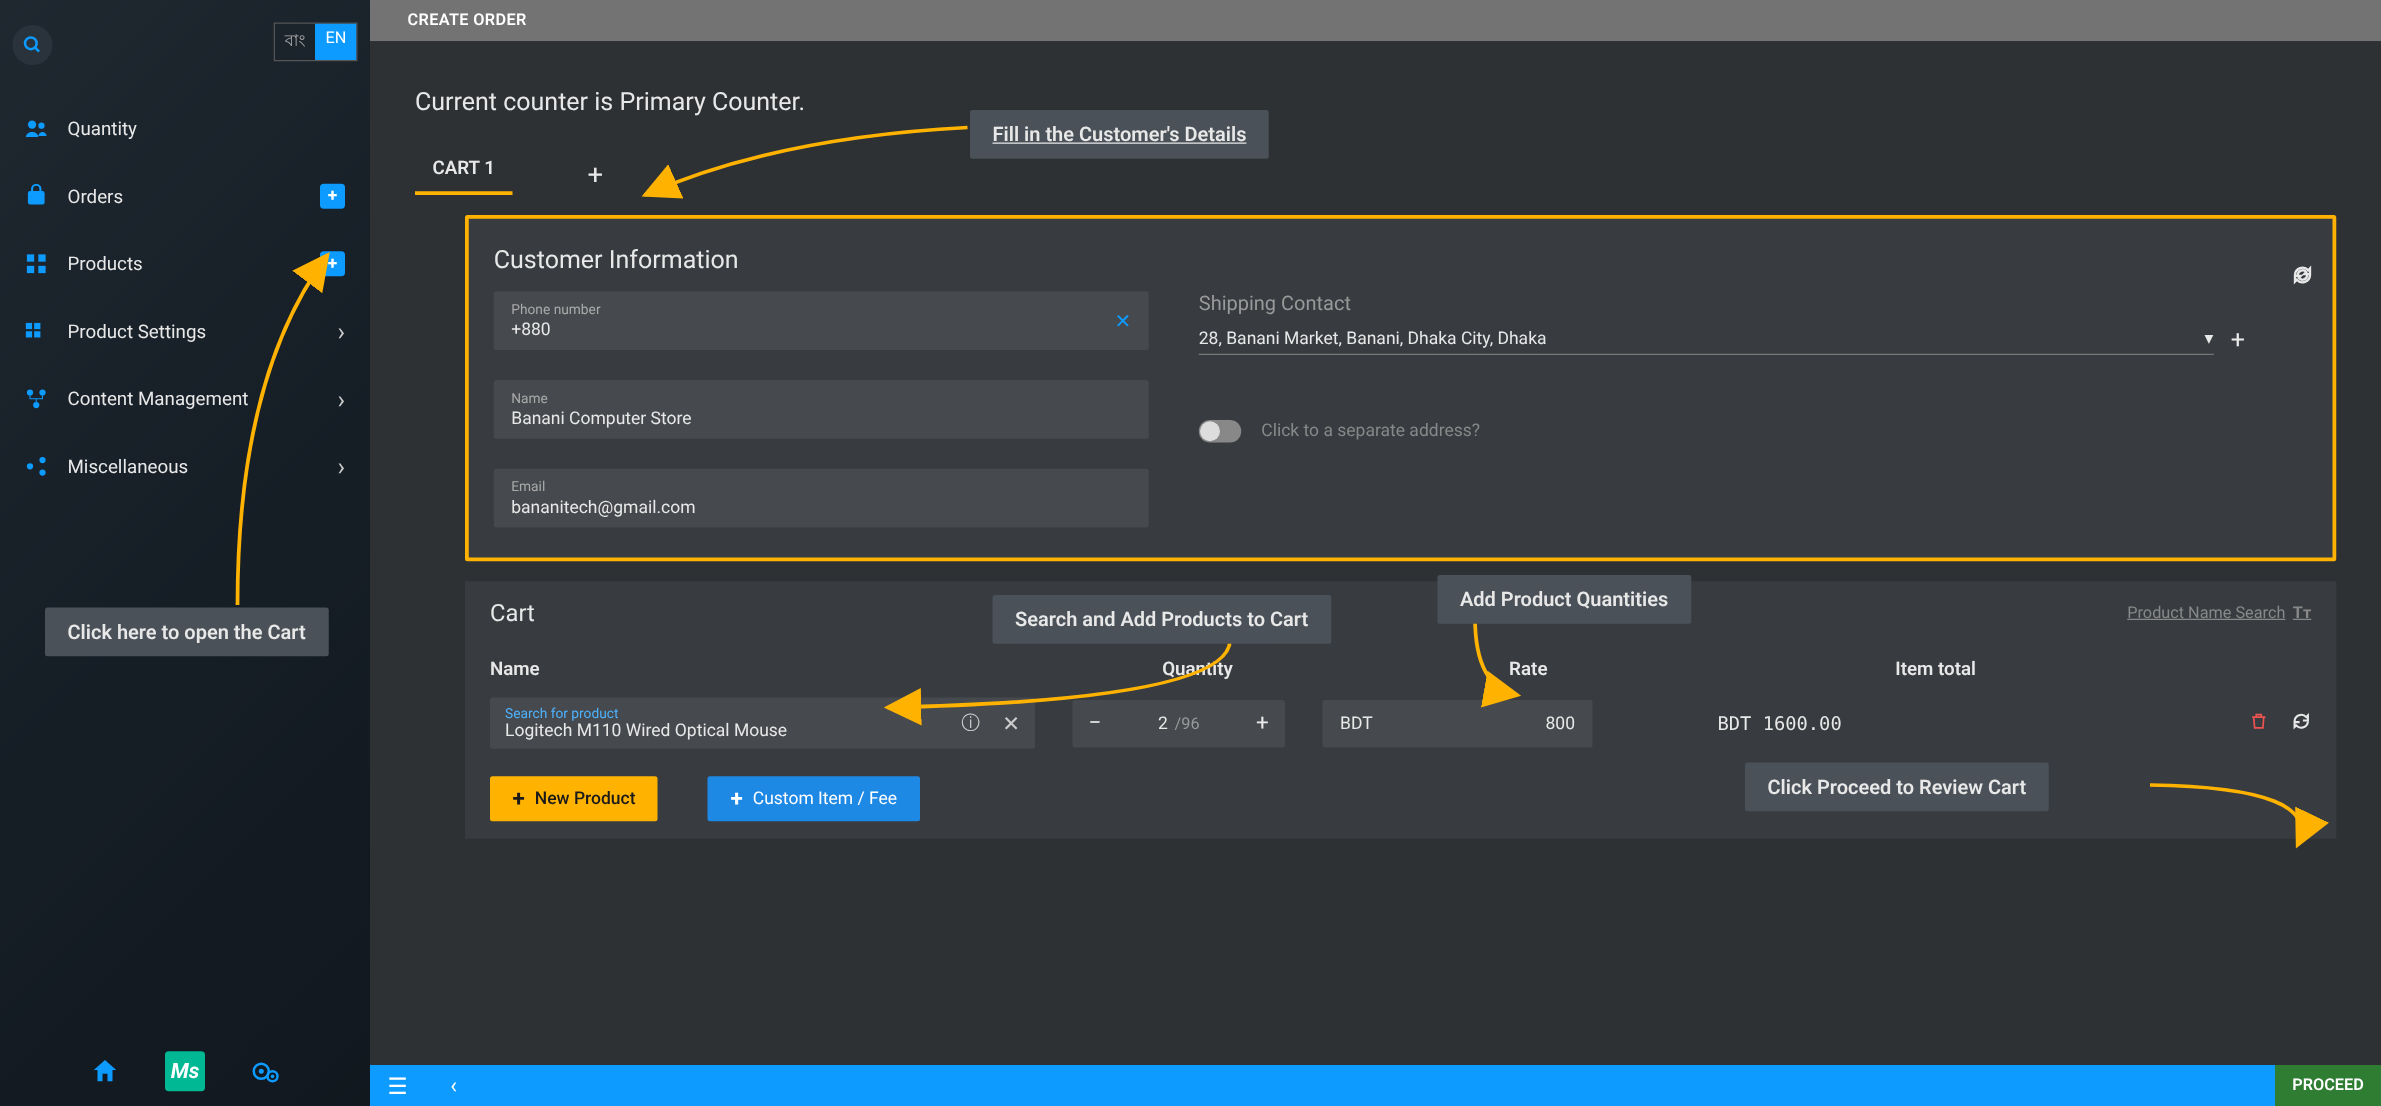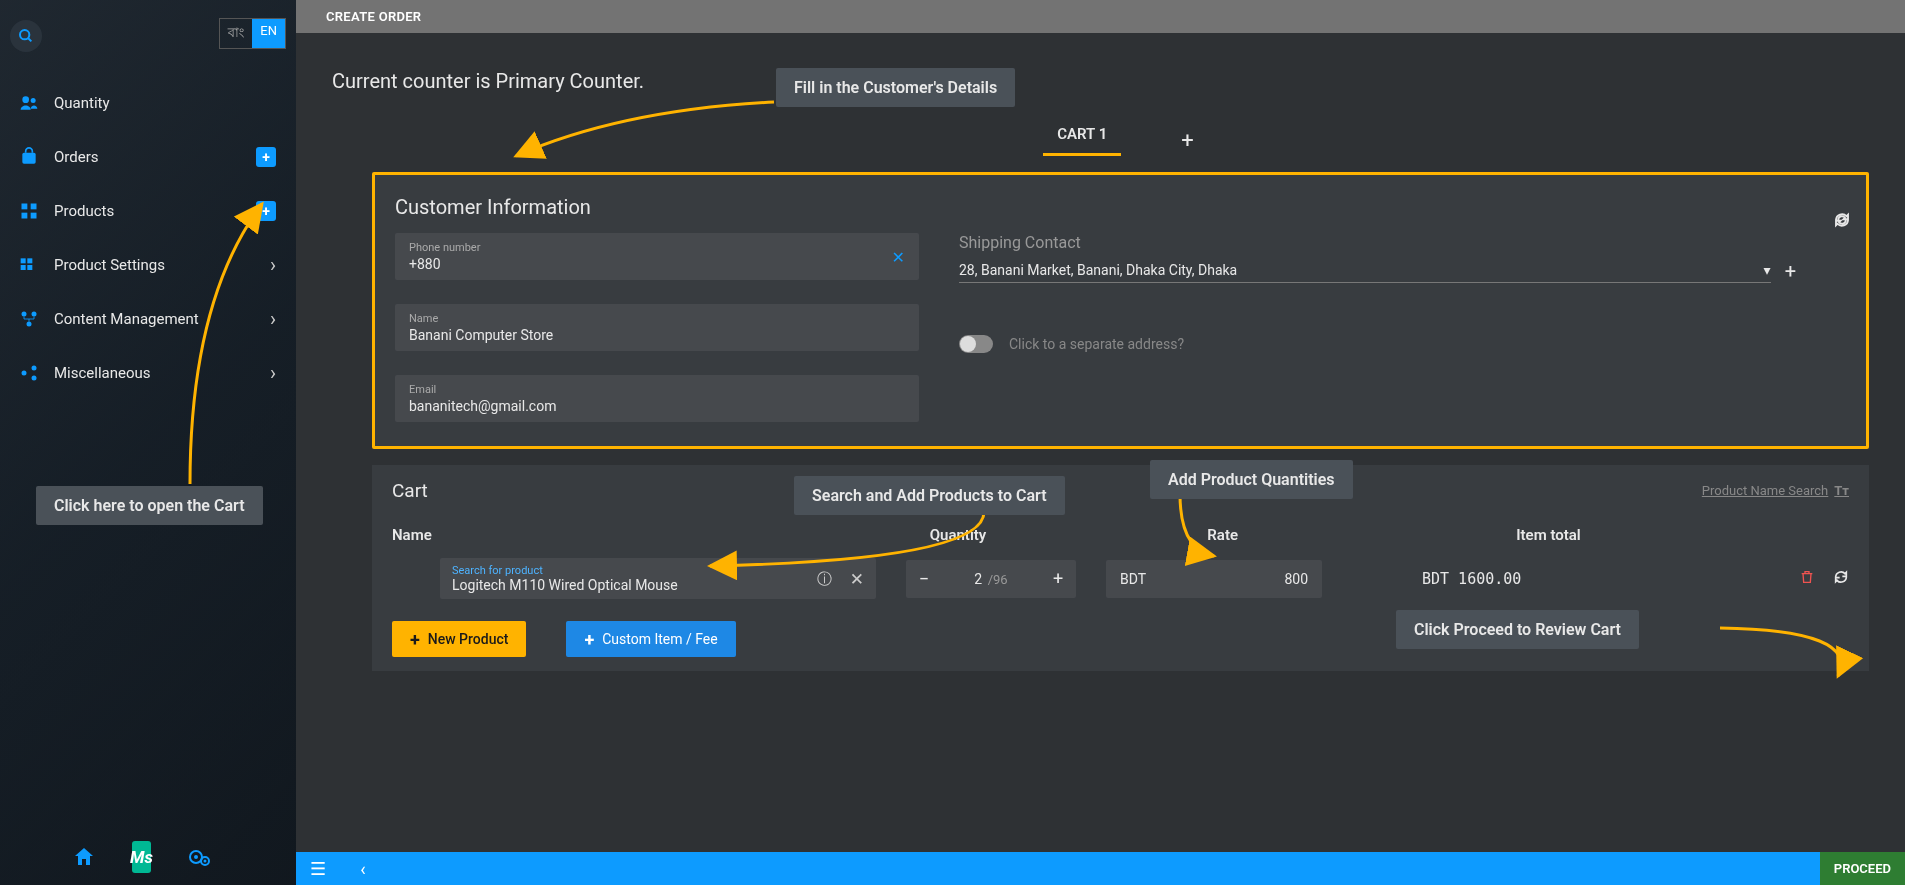--- a/index.html
+++ b/index.html
@@ -13,29 +13,29 @@
 .lang-toggle .active { background:#0d9bff; color:#fff; }
 
 .nav-list { position: absolute; top: 76px; left: 0; right: 0; }
 .nav-item { display:flex; align-items:center; height: 54px; padding: 0 18px; color: #e8e8e8; font-size: 15px; cursor:pointer; position:relative; }
 .nav-icon { width: 22px; height: 22px; margin-right: 14px; display:flex; align-items:center; justify-content:center; }
 .nav-item .chev { position:absolute; right:20px; color:#ccc; font-size:20px;}
 .nav-item .plus-badge { position:absolute; right:20px; width:20px; height:20px; background:#0d9bff; border-radius:3px; display:flex; align-items:center; justify-content:center; color:#fff; font-size:14px; font-weight:bold;}
 
 .bottom-icons { position:absolute; bottom: 12px; left: 70px; display:flex; gap: 34px; align-items:center;}
 .bot-icon { width:28px; height:28px; display:flex; align-items:center; justify-content:center; cursor:pointer;}
-.ms-icon { width:19px; height:32px; background:#00b894; border-radius:3px; color:#fff; font-weight:bold; font-style:italic; display:flex; align-items:center; justify-content:center; font-size:17px;}
+.ms-icon { width:32px; height:32px; background:#00b894; border-radius:3px; color:#fff; font-weight:bold; font-style:italic; display:flex; align-items:center; justify-content:center; font-size:17px;}
 
 
 .main { position:absolute; left: 296px; top: 0; right:0; bottom:0; }
 .topbar { height: 33px; background:#737373; display:flex; align-items:center; padding-left: 30px; color:#fff; font-size:13px; font-weight:600; letter-spacing:.3px;}
 .content { position:absolute; left:0; top:33px; right:0; bottom:33px; background:#2e3134; padding: 0; overflow:hidden; }
 
 .counter-line { color:#e8e8e8; font-size: 20px; padding: 36px 0 0 36px; }
-.tabs-row { display:flex; align-items:center; gap: 60px; margin: 32px 0 0 36px; position:relative;justify-content:center;}
+.tabs-row { display:flex; align-items:center; gap: 60px; margin: 32px 0 0 36px; position:relative;}
 .tab { padding: 0 14px 10px; color:#e8e8e8; font-size: 15px; font-weight:600; border-bottom: 3px solid #ffb300; }
 .tab-add { color:#e8e8e8; font-size:22px; cursor:pointer;}
 .cust-card-wrapper { margin: 16px 36px 0 76px; padding: 3px; background: #ffb300; border-radius: 2px; }
 .cust-card { background:#383c40; border-radius:0; padding: 20px 70px 24px 20px; }
 .cust-title { color:#e8e8e8; font-size: 20px; font-weight: 400; margin-bottom: 14px;}
 .cust-grid { display:flex; gap: 40px;}
 .cust-left { flex: 0 0 524px; display:flex; flex-direction:column; gap: 24px;}
 .field { background:#46494d; border-radius:2px; padding: 8px 14px; position:relative;}
 .field-label { color:#aaa; font-size:11px; }
 .field-value { color:#e8e8e8; font-size:14px; margin-top:2px;}
@@ -60,21 +60,21 @@
 .cart-title { color:#e8e8e8; font-size:19px;}
 .prod-search-toggle { color:#888; font-size:13px; display:flex; align-items:center; gap:6px; cursor:pointer;text-decoration:underline;}
 .cart-headers { display:flex; color:#e8e8e8; font-size:15px; font-weight:600; margin-top: 24px;}
 .col-name   { flex: 0 0 466px;}
 .col-qty    { flex: 0 0 200px; text-align:center;}
 .col-rate   { flex: 0 0 240px; text-align:right; padding-right: 60px;}
 .col-total  { flex: 1; text-align:center; padding-left: 40px;}
 .col-actions{ flex: 0 0 90px;}
 
 .cart-row { display:flex; align-items:center; margin-top: 14px;}
-.prod-field { flex:0 0 436px; background:#46494d; border-radius:2px; padding: 6px 12px; position:relative; margin-right:30px;margin-left:48px;}
+.prod-field { flex:0 0 436px; background:#46494d; border-radius:2px; padding: 6px 12px; position:relative; margin-right:30px;}
 .prod-field .pf-label { color:#4db3ff; font-size:11px;}
 .prod-field .pf-value { color:#e8e8e8; font-size:14px;}
 .prod-field .pf-help  { position:absolute; right:44px; top:50%; transform:translateY(-50%); color:#ccc; font-size:15px;}
 .prod-field .pf-clear { position:absolute; right:12px; top:50%; transform:translateY(-50%); color:#ccc; font-size:17px; cursor:pointer;}
 
 .qty-box { flex:0 0 170px; display:flex; align-items:center; background:#46494d; border-radius:2px; height:38px; margin-right:30px;}
 .qty-btn { width:36px; text-align:center; color:#e8e8e8; font-size:18px; cursor:pointer;}
 .qty-val { flex:1; text-align:center; color:#e8e8e8; font-size:14px;}
 .qty-max { color:#999; font-size:13px; margin-left:2px;}
 
@@ -323,21 +323,21 @@
   <div class="bottombar">
     <div class="bb-left">
       <span class="bb-icon">☰</span>
       <span class="bb-icon">‹</span>
     </div>
     <button class="proceed-btn">PROCEED</button>
   </div>
 </div>
 
 <div class="callout" style="left:36px; top:486px;">Click here to open the Cart</div>
-<div class="callout" style="left:776px; top:68px;">Fill in the Customer's Details</div>
+<div class="callout" style="left:776px; top:88px;text-decoration:underline;">Fill in the Customer's Details</div>
 <div class="callout" style="left:794px; top:476px;">Search and Add Products to Cart</div>
 <div class="callout" style="left:1150px; top:460px;">Add Product Quantities</div>
 <div class="callout" style="left:1396px; top:610px;">Click Proceed to Review Cart</div>
 
 <svg class="arrow-svg" style="left:0;top:0;" width="1905" height="885">
   <defs>
       <marker id="ah" markerWidth="12" markerHeight="12" refX="9" refY="5" orient="auto">
         <path d="M0,0 L10,5 L0,10 z" fill="#ffb300"></path>
       </marker>
     </defs>

